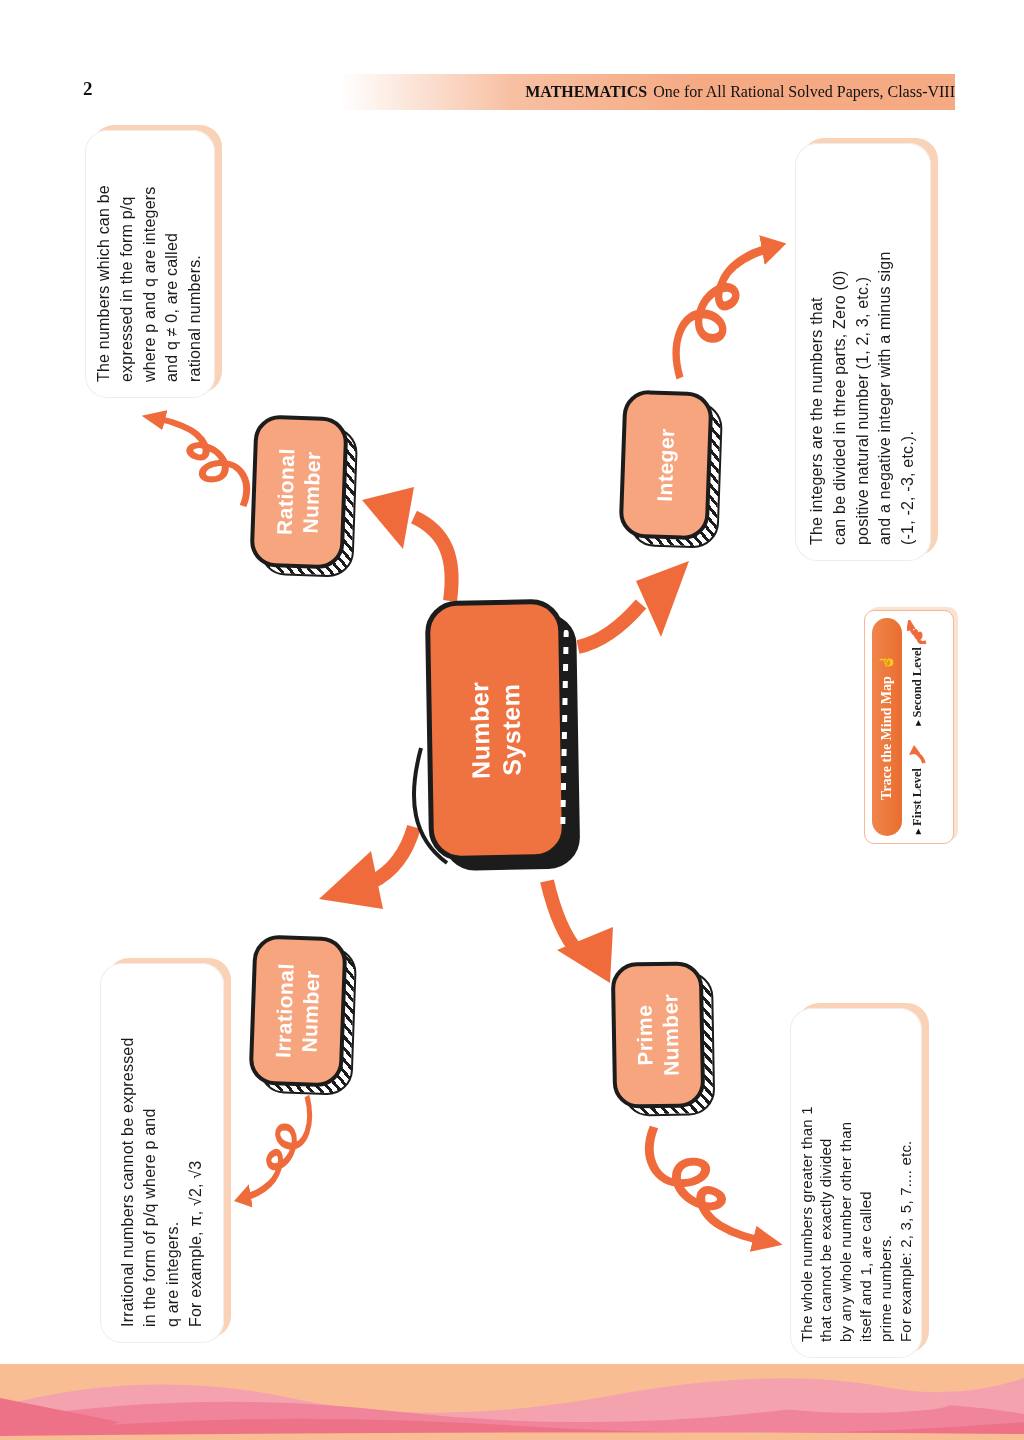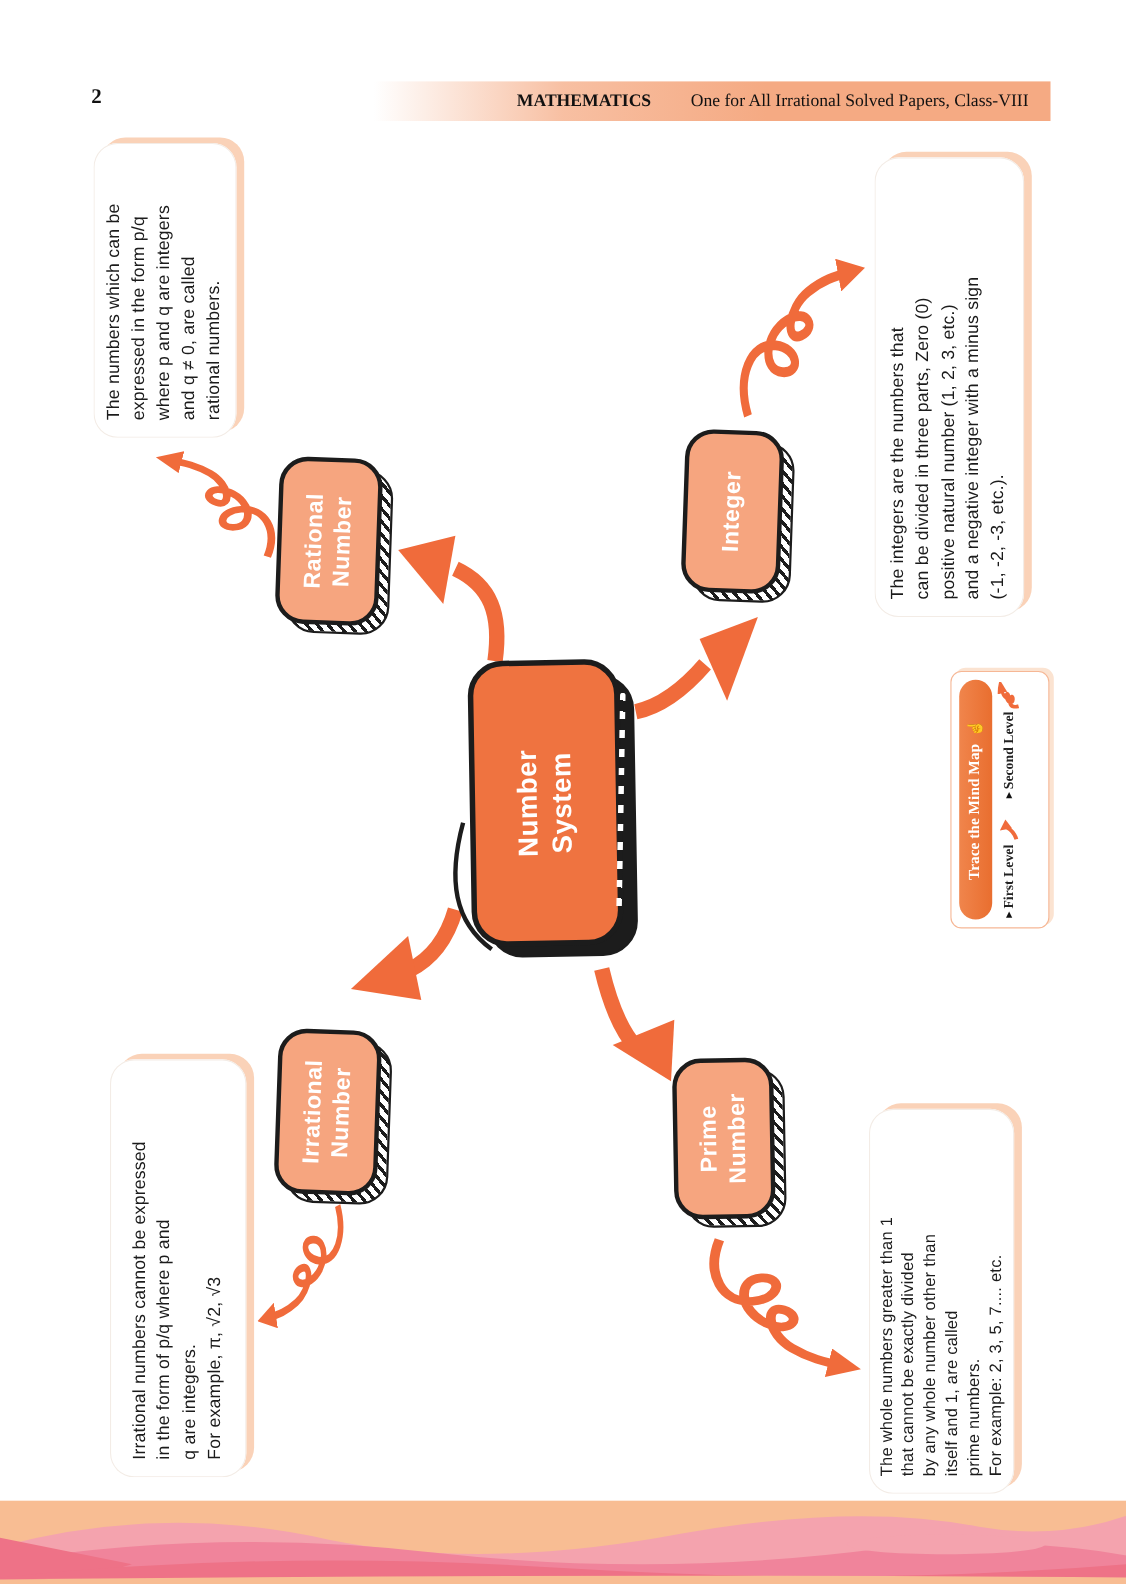--- a/index.html
+++ b/index.html
@@ -4,22 +4,22 @@
 <style>
   html,body{margin:0;padding:0;background:#fff;}
   .page{position:relative;width:1024px;height:1440px;background:#fff;overflow:hidden;
         font-family:"Liberation Sans","DejaVu Sans",sans-serif;}
 
   
   .page-num{position:absolute;left:83px;top:78px;font-family:"Liberation Serif",serif;
             font-weight:bold;font-size:19px;color:#111;}
   .header-bar{position:absolute;left:340px;top:74px;width:615px;height:36px;
               background:linear-gradient(90deg,rgba(245,170,131,0) 0%,rgba(245,170,131,.75) 28%,#F5AA83 58%);
-              display:flex;align-items:center;justify-content:flex-end;padding-right:20px;box-sizing:border-box;
-              font-family:"Liberation Serif",serif;font-size:16px;color:#111;white-space:nowrap;gap:30px;}
+              display:flex;align-items:center;justify-content:flex-end;padding-right:0;box-sizing:border-box;
+              font-family:"Liberation Serif",serif;font-size:16px;color:#111;white-space:nowrap;}
   .header-bar b{margin-right:6px;}
 
   
   .vin{position:absolute;left:50%;top:50%;transform:translate(-50%,-50%) rotate(-90deg);
        display:flex;flex-direction:column;justify-content:center;box-sizing:border-box;}
 
   
   .desc-box{position:absolute;background:#fff;border-radius:22px;
             box-shadow:7px -5px 0 #FAD2B8, 0 0 0 1px #f3ece6 inset;}
   .desc-text{font-size:16px;line-height:1.42;color:#1b1b1b;white-space:pre-line;
@@ -59,21 +59,21 @@
   .waves{position:absolute;left:0;bottom:0;}
 </style>
 </head>
 <body>
 
 <div class="page">
 
   <div class="page-num">2</div>
   <div class="header-bar">
     <b>MATHEMATICS</b>
-    <span>One for All Irrational Solved Papers, Class-VIII</span>
+    <span>One for All Rational Solved Papers, Class-VIII</span>
   </div>
 
   <div class="desc-box" style="left:85px;top:130px;width:130px;height:268px">
     <div class="vin" style="width:268px;height:130px">
       <div class="desc-text">The numbers which can be
 expressed in the form p/q
 where p and q are integers
 and q ≠ 0, are called
 rational numbers.</div>
     </div>

